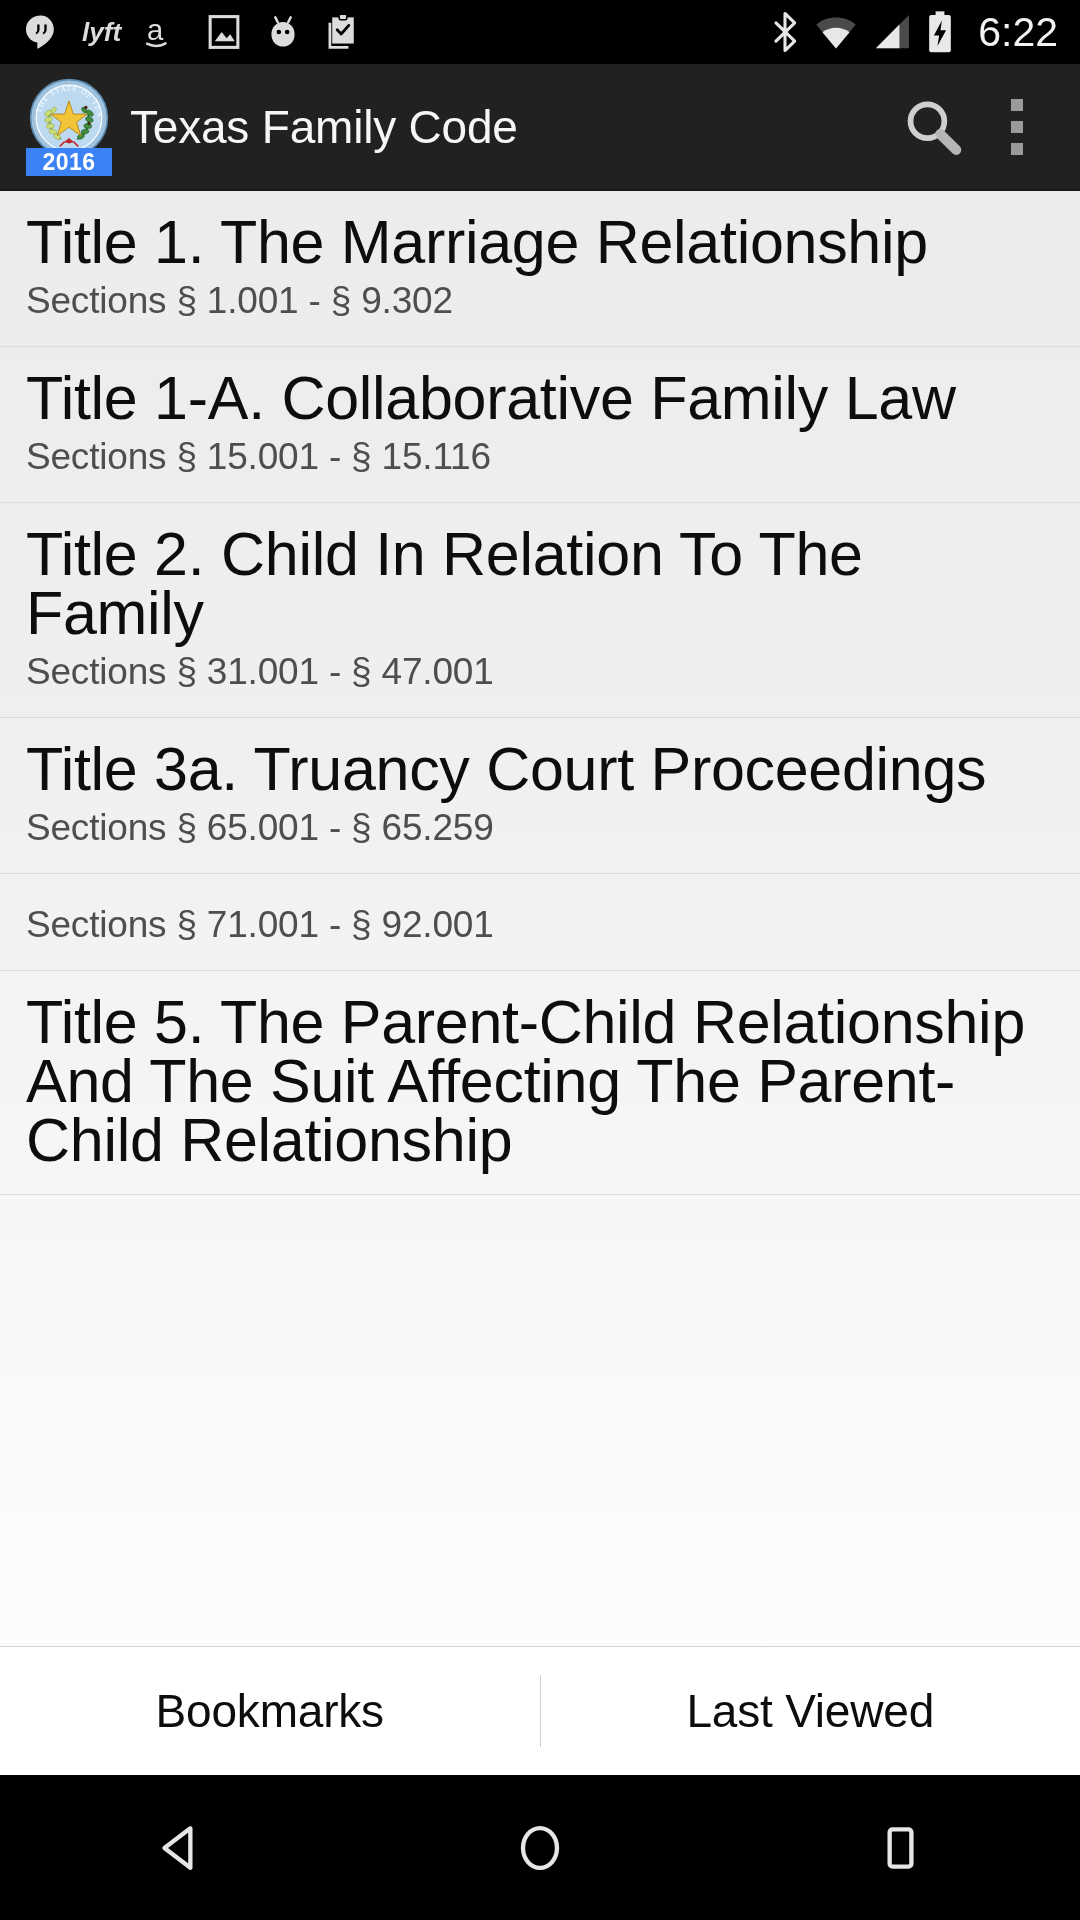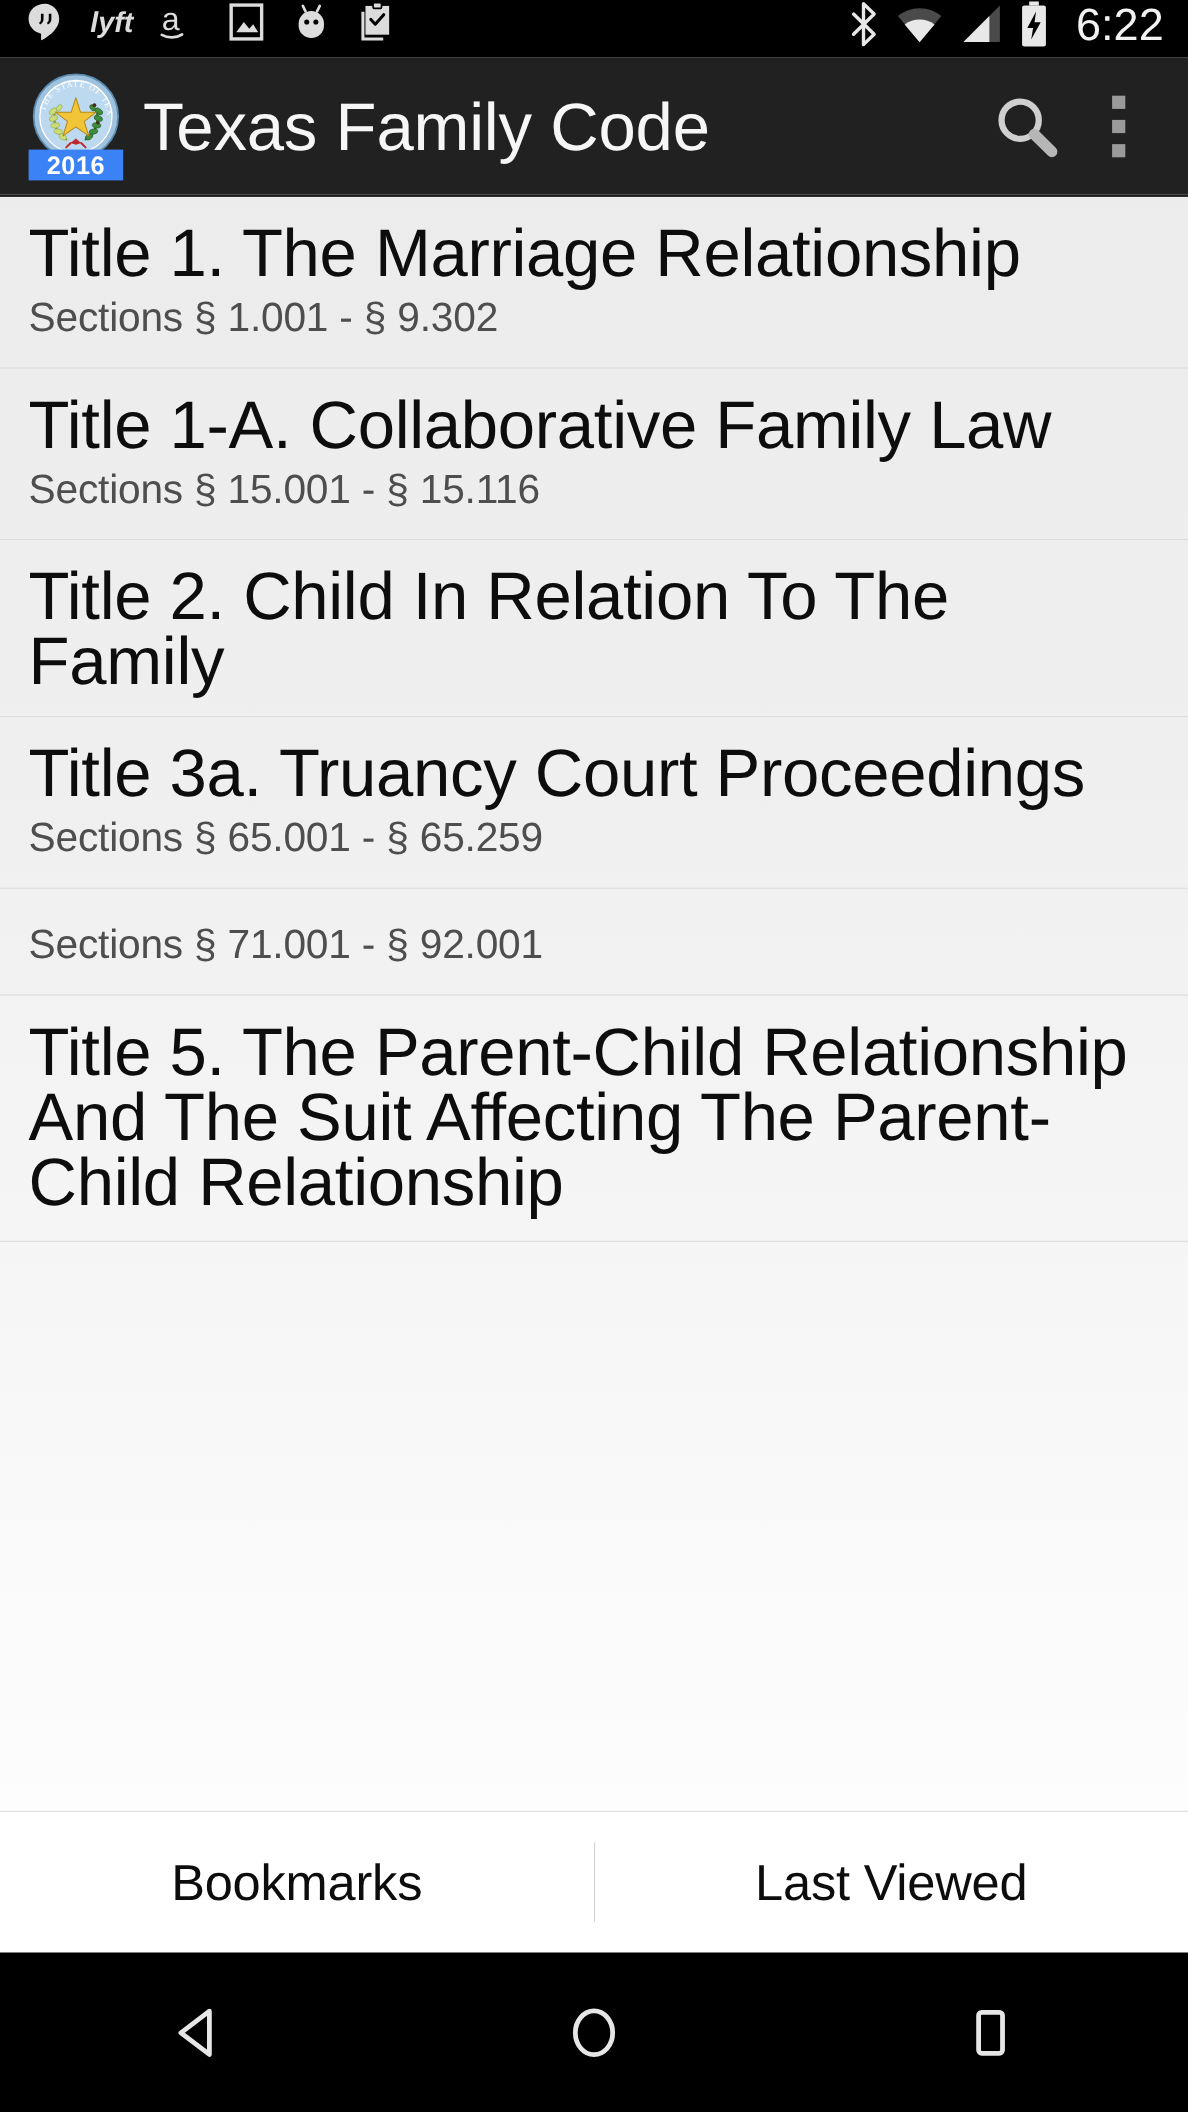--- a/index.html
+++ b/index.html
@@ -19,24 +19,24 @@
     position: relative;
     width: 1080px;
     height: 1920px;
     background: #ffffff;
     display: flex;
     flex-direction: column;
   }
 
   
   .status-bar {
-    height: 52px;
+    height: 64px;
     background: #000000;
     display: flex;
-    align-items: flex-start;
+    align-items: center;
     padding: 0 22px;
     flex: 0 0 auto;
     box-sizing: border-box;
     text-decoration: underline;
   }
   .status-left {
     display: flex;
     align-items: center;
     gap: 22px;
     flex: 1 1 auto;
@@ -92,21 +92,21 @@
     background: #3b82f6;
     color: #ffffff;
     font-size: 23px;
     font-weight: bold;
     text-align: center;
     line-height: 28px;
     letter-spacing: 0.5px;
   }
   .app-title {
     color: #f6f6f6;
-    font-size: 61px;
+    font-size: 46px;
     font-weight: normal;
     letter-spacing: -0.2px;
     flex: 1 1 auto;
     white-space: nowrap;
     overflow: hidden;
   }
   .bar-action {
     width: 96px;
     height: 100px;
     display: flex;
@@ -354,20 +354,21 @@
       <div class="row-sections">Sections § 1.001  - § 9.302</div>
     </div>
 
     <div class="title-row">
       <div class="row-title">Title 1-A. Collaborative Family Law</div>
       <div class="row-sections">Sections § 15.001  - § 15.116</div>
     </div>
 
     <div class="title-row">
       <div class="row-title">Title 2. Child In Relation To The Family</div>
+      <div class="row-sections">Sections § 31.001  - § 47.001</div>
     </div>
 
 
     <div class="title-row">
       <div class="row-title">Title 3a. Truancy Court Proceedings</div>
       <div class="row-sections">Sections § 65.001  - § 65.259</div>
     </div>
 
     <div class="title-row">
       <div class="row-sections">Sections § 71.001  - § 92.001</div>

